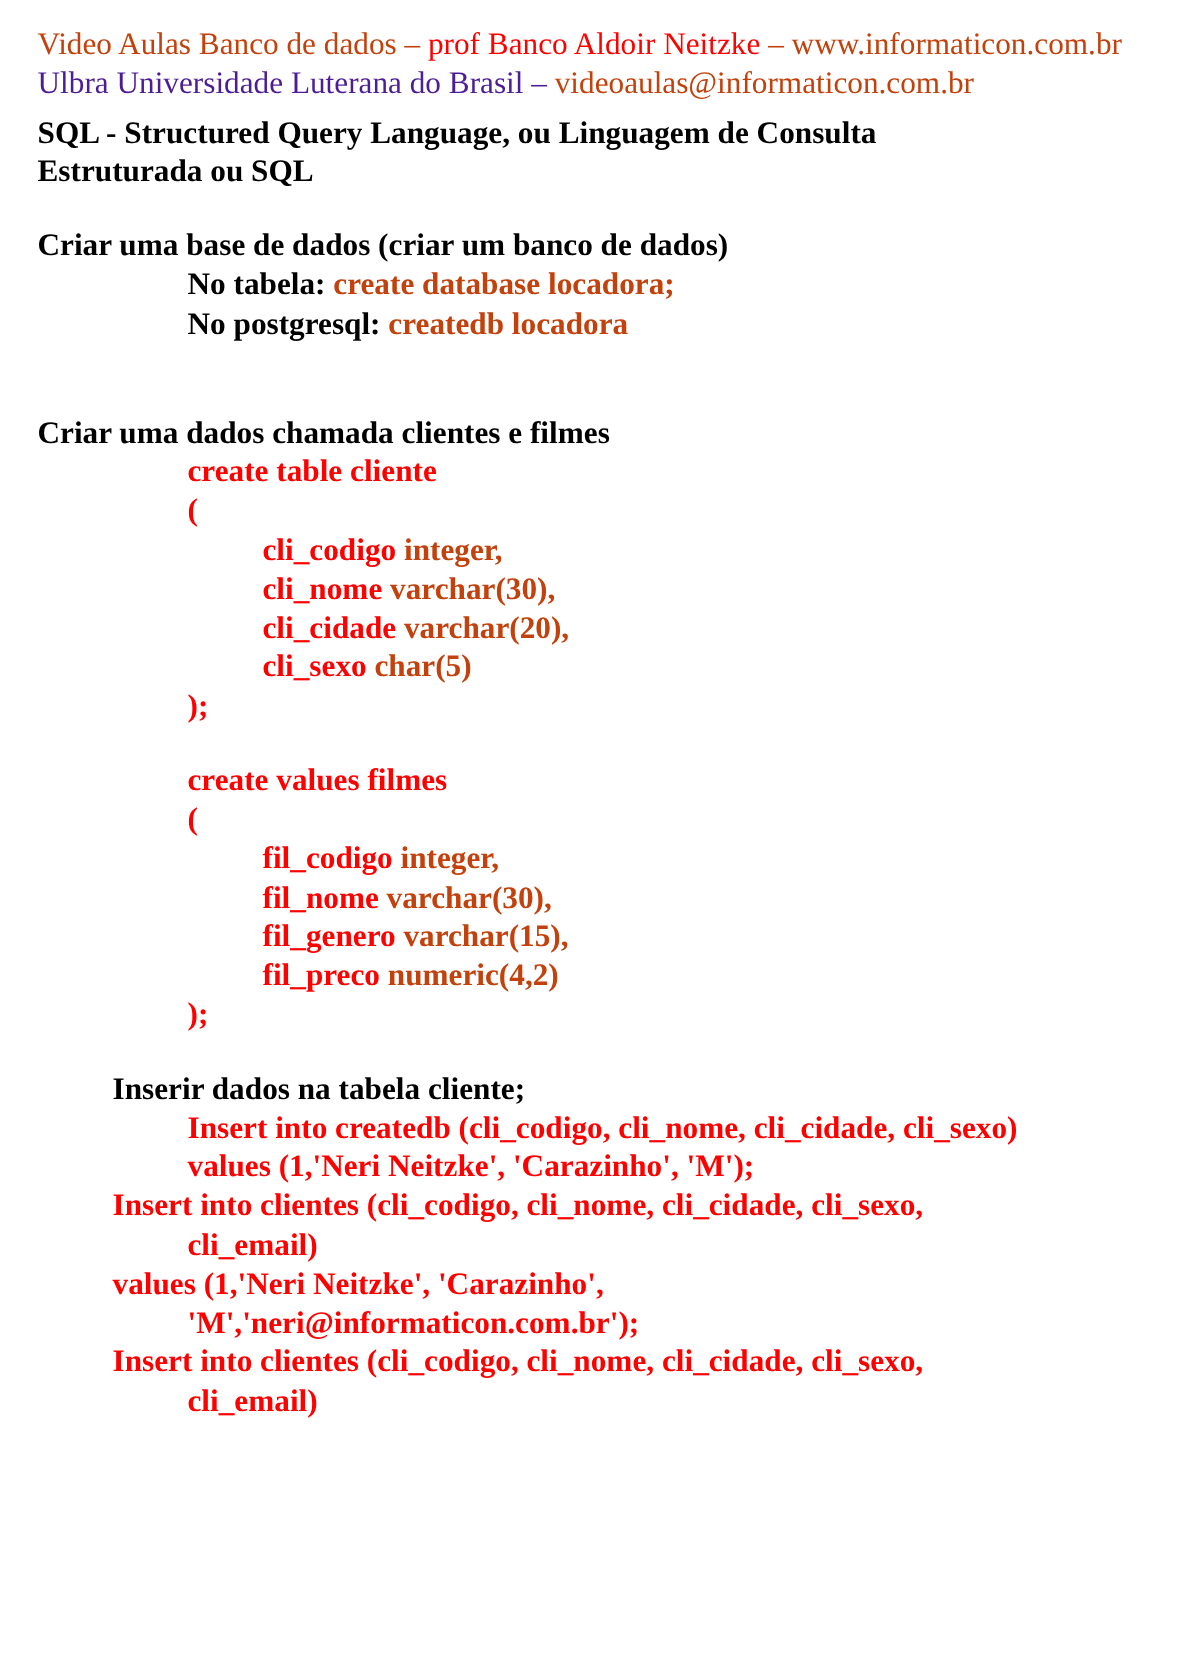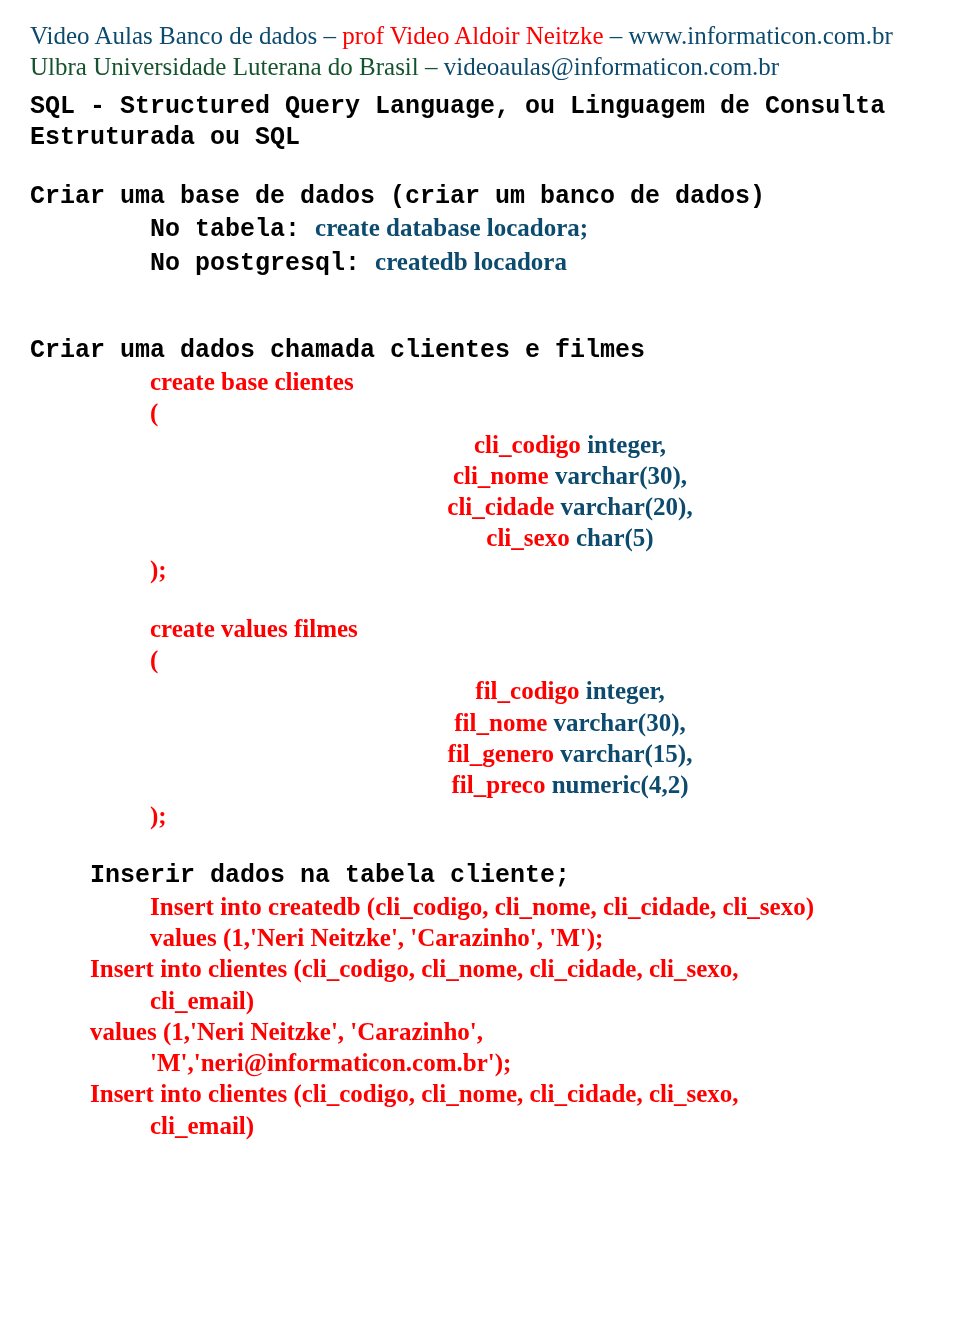--- a/index.html
+++ b/index.html
@@ -5,39 +5,39 @@
   body {
     margin: 0;
     padding: 20px 30px;
     font-family: "Times New Roman", Times, serif;
     font-size: 25px;
     line-height: 1.25;
     width: 960px;
     box-sizing: border-box;
     background: #fff;
   }
-  .blue { color: #0c4a6e; }
+  .blue { color: #c2410c; }
   .red { color: #ff0000; }
-  .green { color: #14532d; }
-  .black { color: #000000; font-family: Liberation Mono, monospace; }
+  .green { color: #4c1d95; }
+  .black { color: #000000; }
   .bold { font-weight: bold; }
   .indent1 { padding-left: 60px; }
   .indent2 { padding-left: 120px; }
-  .indent3 { padding-left: 180px; text-align: center; }
+  .indent3 { padding-left: 180px; }
   .indent-insert { padding-left: 120px; }
   .block { margin: 0; }
   .spacer-sm { height: 8px; }
   .spacer-md { height: 28px; }
   .spacer-lg { height: 56px; }
 </style>
 </head>
 <body>
 
 <div class="block">
-  <span class="blue">Video Aulas Banco de dados – </span><span class="red">prof Video Aldoir Neitzke</span><span class="blue"> – </span><span class="blue">www.informaticon.com.br</span>
+  <span class="blue">Video Aulas Banco de dados – </span><span class="red">prof Banco Aldoir Neitzke</span><span class="blue"> – </span><span class="blue">www.informaticon.com.br</span>
 </div>
 <div class="block">
   <span class="green">Ulbra Universidade Luterana do Brasil – </span><span class="blue">videoaulas@informaticon.com.br</span>
 </div>
 
 <div class="spacer-sm"></div>
 
 <div class="block black bold">SQL - Structured Query Language, ou Linguagem de Consulta</div>
 <div class="block black bold">Estruturada ou SQL</div>
 
@@ -48,21 +48,21 @@
   <span class="black">No tabela: </span><span class="blue"> create database locadora;</span>
 </div>
 <div class="block indent2 bold">
   <span class="black">No postgresql: </span><span class="blue"> createdb locadora</span>
 </div>
 
 <div class="spacer-lg"></div>
 
 <div class="block black bold">Criar uma dados chamada clientes e filmes</div>
 
-<div class="block indent2 red bold">create base clientes</div>
+<div class="block indent2 red bold">create table cliente</div>
 <div class="block indent2 red bold">(</div>
 <div class="block indent3 bold">
   <span class="red">cli_codigo</span><span class="blue">  integer,</span>
 </div>
 <div class="block indent3 bold">
   <span class="red">cli_nome</span><span class="blue">    varchar(30),</span>
 </div>
 <div class="block indent3 bold">
   <span class="red">cli_cidade</span><span class="blue"> varchar(20),</span>
 </div>

